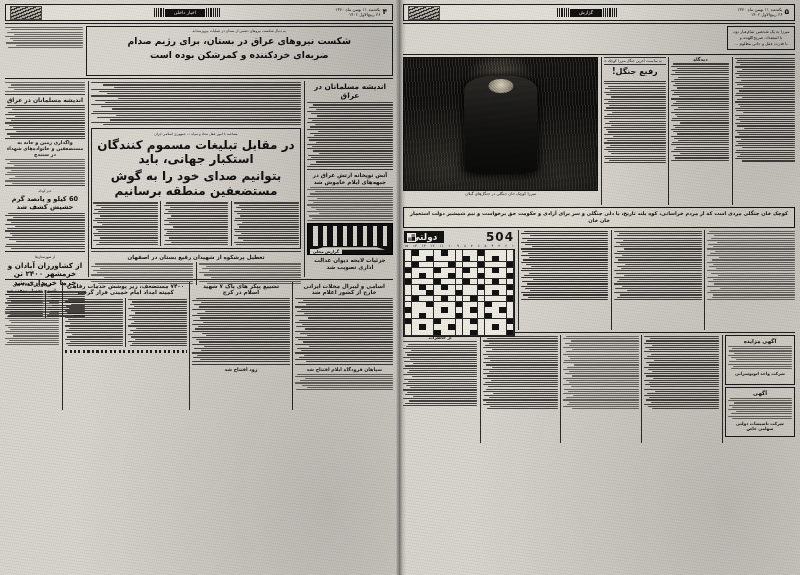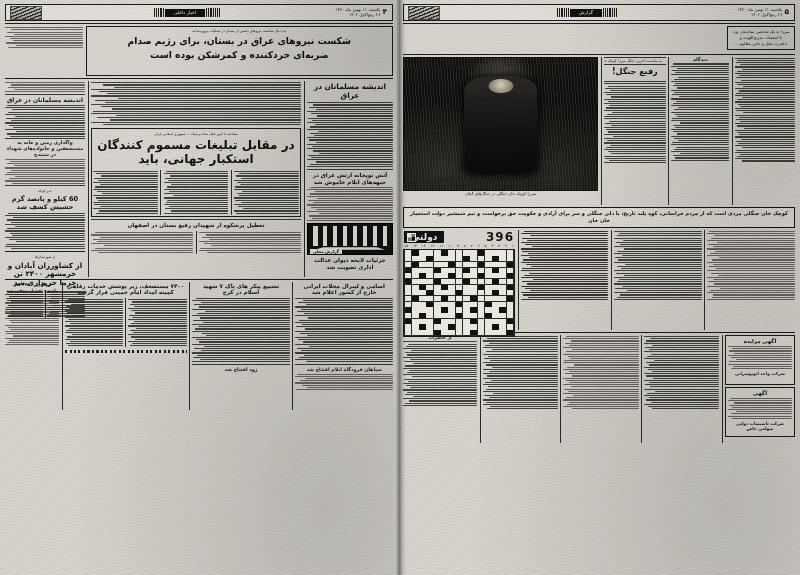--- a/index.html
+++ b/index.html
@@ -525,21 +525,21 @@
               <i style="width:100%"></i>
               <i style="width:97%"></i>
               <i style="width:92%"></i>
               <i style="width:100%"></i>
           </div>
         </div>
         <div class="vrule"></div>
 
         <div class="col" style="width:112px;">
           <div class="xw-head">
-            <div class="xw-num">396</div>
+            <div class="xw-num">504</div>
             <div class="xw-logo">دولتی</div>
           </div>
           <div class="xw-ticks" id="xw-ticks">
               <span>۱</span>
               <span>۲</span>
               <span>۳</span>
               <span>۴</span>
               <span>۵</span>
               <span>۶</span>
               <span>۷</span>
@@ -1132,20 +1132,21 @@
               <i style="width:100%"></i>
               <i style="width:88%"></i>
               <i style="width:97%"></i>
               <i style="width:91%"></i>
               <i style="width:100%"></i>
               <i style="width:94%"></i>
           </div>
           <div class="box" style="margin-top:3px;padding:1.5px;">
             <div class="kicker plain" style="font-size:3.4px;border:none;">مصاحبه با امور عقل ستاد و سپاه — جمهوری اسلامی ایران</div>
             <div class="headline-3">در مقابل تبلیغات مسموم کنندگان استکبار جهانی، باید</div>
+            <div class="headline-3">بتوانیم صدای خود را به گوش مستضعفین منطقه برسانیم</div>
             <div style="display:flex;gap:2.5px;margin-top:2px;">
               <div style="flex:1" class="txt tight">
                 <i style="width:100%"></i>
                   <i style="width:92%"></i>
                   <i style="width:97%"></i>
                   <i style="width:89%"></i>
                   <i style="width:100%"></i>
                   <i style="width:95%"></i>
                   <i style="width:91%"></i>
                   <i style="width:99%"></i>

